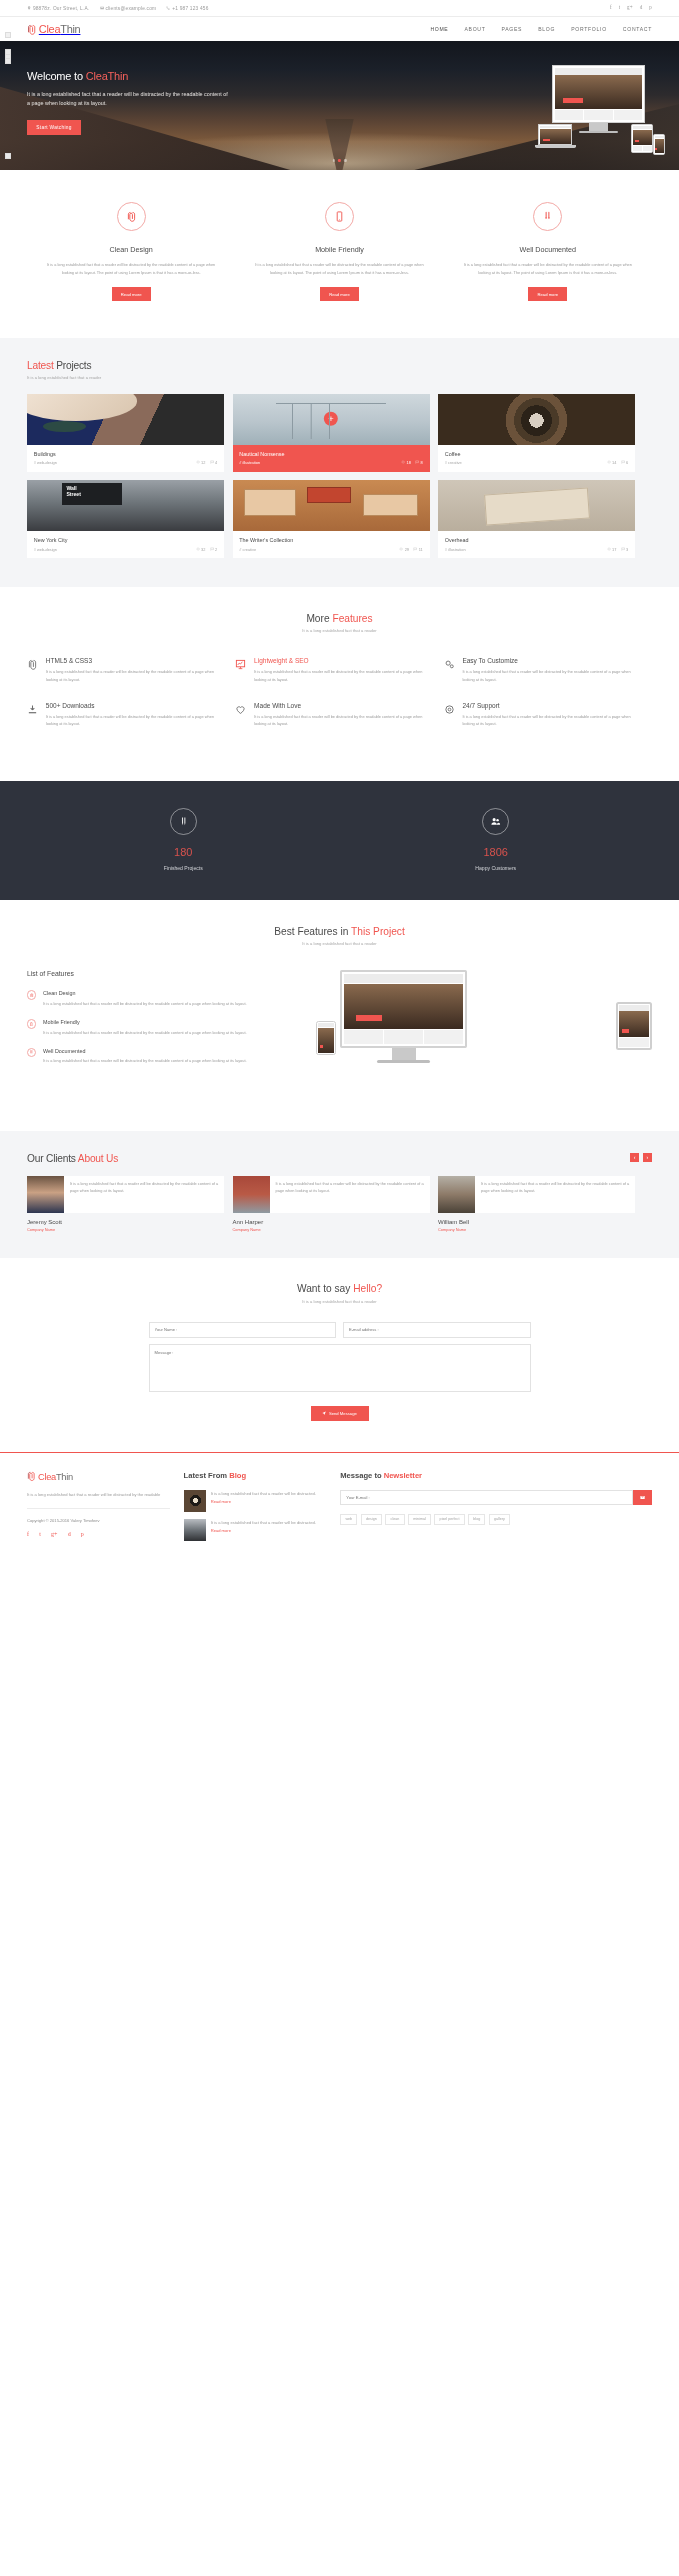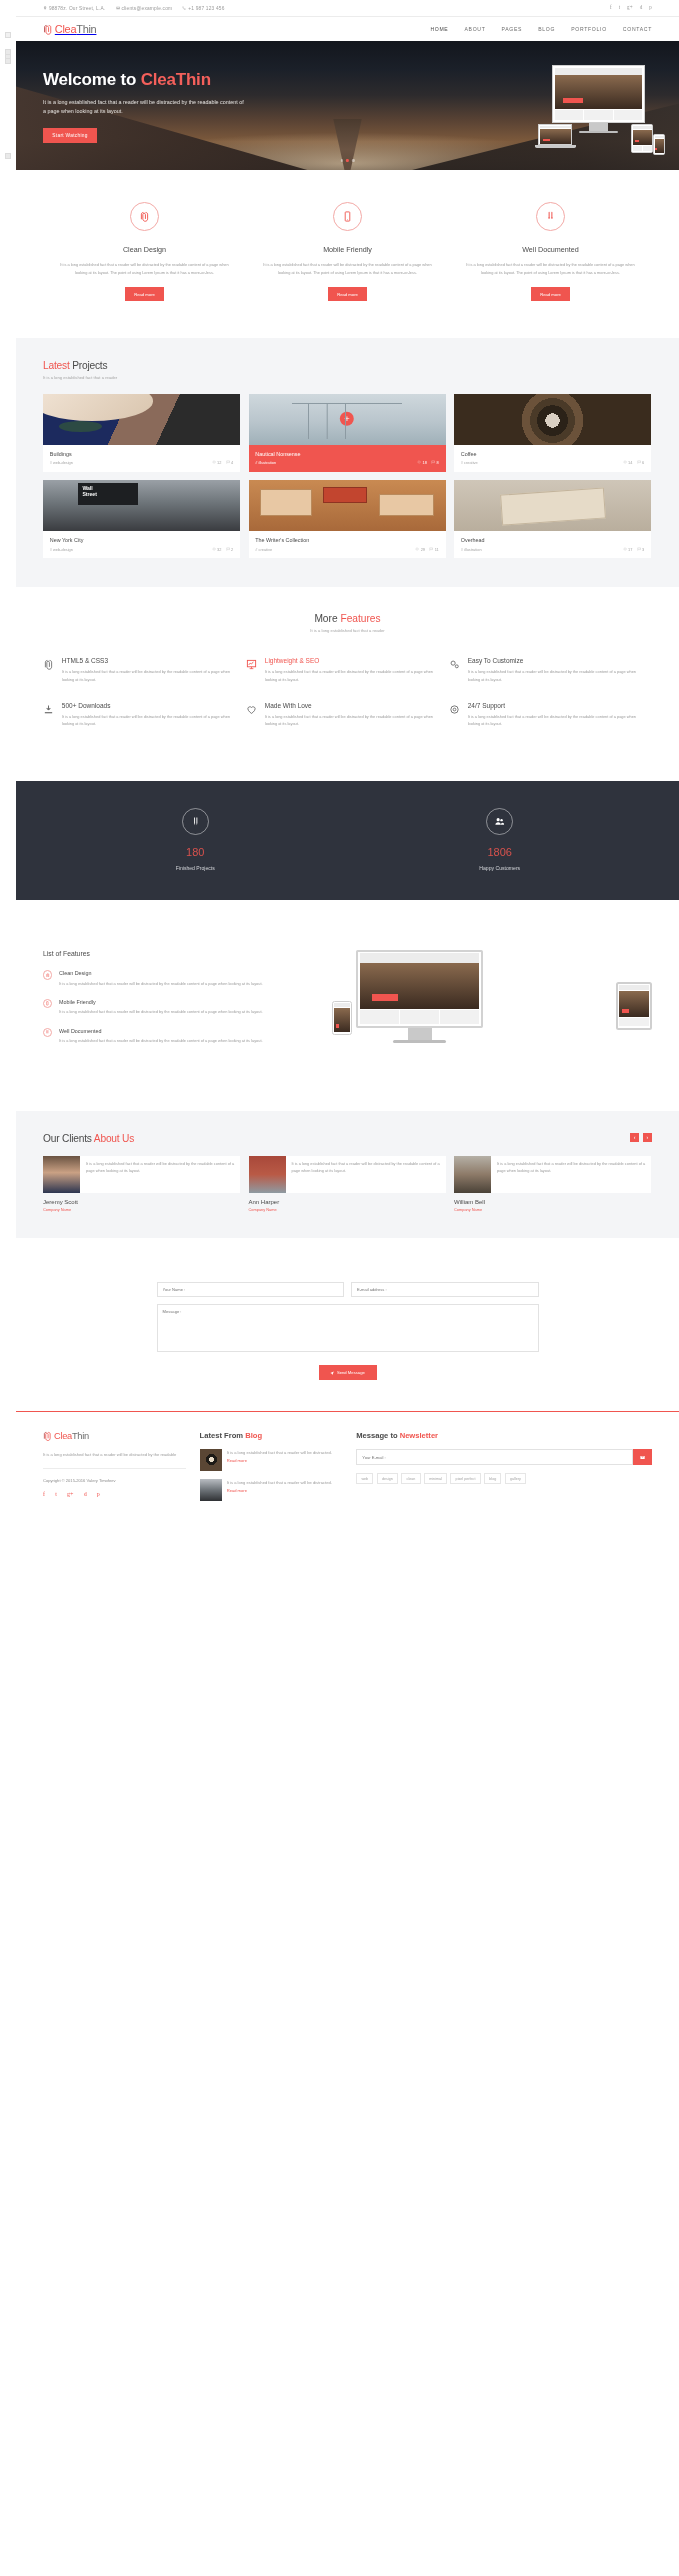--- a/index.html
+++ b/index.html
@@ -4,21 +4,21 @@
 <title>CleaThin</title>
 <style>
   * { box-sizing: border-box; margin: 0; padding: 0; }
   body {
     width: 679px;
     font-family: "Liberation Sans", sans-serif;
     color: #5a5a5a;
     background: #fff;
     -webkit-font-smoothing: antialiased;
   }
-  .wrap { width: 679px; margin: 0 auto; position: relative; padding-left: 16px; }
+  .wrap { width: 679px; margin: 0 auto; position: relative; }
 
   
   .topbar {
     height: 17px; background: #fff; border-bottom: 0.8px solid #ececec;
     display: flex; align-items: center; padding: 0 27px;
     font-size: 4.8px; color: #9a9a9a; letter-spacing: 0.2px;
   }
   .topbar .tb-item { display: flex; align-items: center; gap: 1.7px; margin-right: 10.2px; }
   .topbar .tb-item svg { width: 4.2px; height: 4.2px; fill: #b5b5b5; display:block; }
   .topbar .tb-social { margin-left: auto; display: flex; gap: 6.8px; align-items: center; }
@@ -59,21 +59,21 @@
   }
   .road {
     position:absolute; left:50%; bottom:0; width:102px; height:51px;
     transform: translateX(-50%);
     background: linear-gradient(to top, #5f4b3c 0%, #6b5443 40%, #4a3a2e 100%);
     clip-path: polygon(36% 0%, 64% 0%, 53% 100%, 47% 100%);
     z-index:2;
   }
   .hero-inner { position:relative; z-index: 5; padding: 29px 27px 0; display:flex; }
   .hero-copy { width: 314px; }
-  .hero-title { font-size: 17px; color: #fff; font-weight: 700; letter-spacing: -0.2px; }
+  .hero-title { font-size: 11px; color: #fff; font-weight: 400; letter-spacing: -0.2px; }
   .hero-title em { color: #f4605b; font-style: normal; }
   .hero-sub { margin-top: 7.6px; font-size: 5.4px; color: #e6e3e0; line-height: 1.75; width: 204px; }
   .hero-btn {
     margin-top: 11px; display:inline-block; background: #f0554f; color: #fff;
     font-size: 4.8px; padding: 5.1px 9.3px; border: 0; cursor: pointer; letter-spacing:0.3px;
   }
   .hero-mock { position:absolute; right: 13.6px; top: 24px; width: 127px; height: 93px; z-index:5; }
   .mk-desk { position:absolute; left: 13.6px; top: 0; width: 93px; }
   .mk-desk .scr { background:#fff; border:1.7px solid #cfcfcf; height: 58px; padding:1.7px; }
   .mk-desk .stand { width: 18.7px; height: 7.6px; margin: 0 auto; background:#c9c9c9; }
@@ -675,20 +675,24 @@
             <path d="M15 19c0-2.6 1.6-4.4 3.8-4.4S22 16.4 22 19z"></path>
           </svg>
         </div>
       <div class="c-num">1806</div>
       <div class="c-lab">Happy Customers</div>
     </div>
   </section>
 
   <section class="best">
     <div class="sdot" style="top:58px;"></div>
+    <div class="center">
+      <h2><span>Best Features in </span><em>This Project</em></h2>
+      <p>It is a long established fact that a reader</p>
+    </div>
     <div class="best-body">
       <div class="best-left">
         <h3>List of Features</h3>
         <div class="lof">
           <div class="ring">
               <svg viewBox="0 0 24 30">
                 <path d="M16 4c2.5 0 4.5 2 4.5 4.5v13c0 3.6-2.9 6.5-6.5 6.5S7.5 25.1 7.5 21.5V9.5c0-2 1.6-3.5 3.5-3.5s3.5 1.6 3.5 3.5v11" fill="none" stroke="#f0554f" stroke-width="3" stroke-linecap="round"></path>
               </svg>
             </div>
           <div>
@@ -793,20 +797,24 @@
           </div>
         <div class="nm">William Bell</div>
         <div class="co">Company Name</div>
       </div>
     </div>
   </section>
 
   <section class="contact">
     <div class="sdot" style="top:49px;"></div>
     <div class="sdot" style="top:153px;"></div>
+    <div class="center">
+      <h2><span>Want to say </span><em>Hello?</em></h2>
+      <p>It is a long established fact that a reader</p>
+    </div>
     <form class="form">
       <div class="r">
         <input type="text" placeholder="Your Name :" style="">
         <input type="email" placeholder="E-mail address :" style="">
       </div>
       <textarea placeholder="Message :" style=""></textarea>
       <button type="button" class="send">
         <svg viewBox="0 0 24 24">
             <path d="M2 12l20-9-9 20-2-7z"></path>
           </svg>

